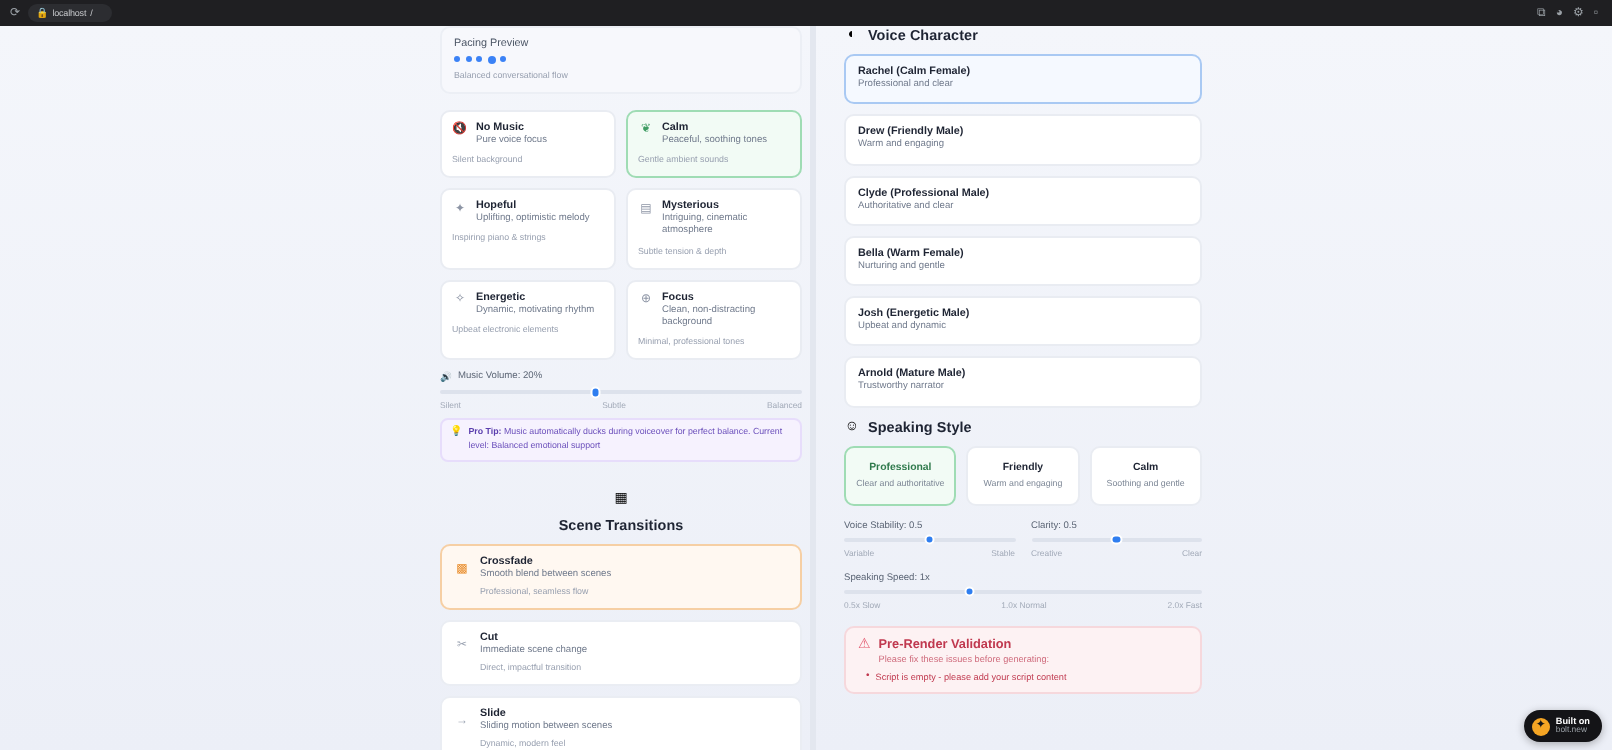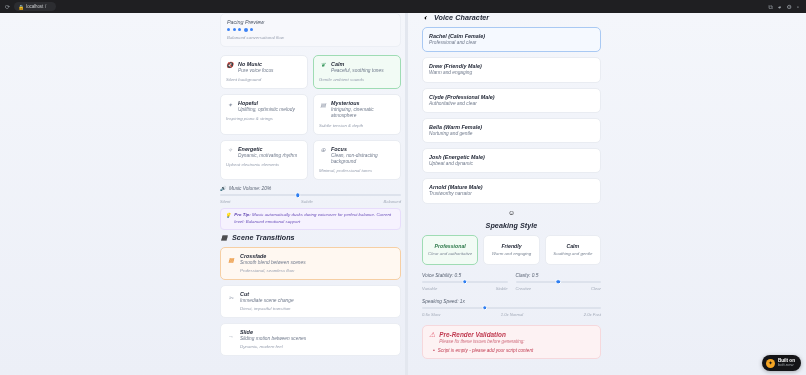--- a/index.html
+++ b/index.html
@@ -52,21 +52,20 @@
     overflow: hidden;
     display: flex;
   }
   .left-blank { width: 213px; flex: 0 0 213px; }
 
   .col {
     flex: 0 0 195px;
     padding: 0 0 0 0;
     overflow: hidden;
     position: relative;
-    font-style: italic;
   }
   .col-inner { padding: 0 7px 0 7px; }
 
   .gutter { flex: 0 0 7px; }
 
   .sec-head {
     display: flex; align-items: center; gap: 4px;
     margin-bottom: 5px;
   }
   .sec-ico { width: 8px; height: 8px; display: inline-flex; align-items: center; justify-content: center; font-size: 7px; line-height: 1; }
@@ -321,21 +320,21 @@
         </div>
 
         <div class="protip">
           <span class="bulb">💡</span>
           <div class="txt">
             <b>Pro Tip:</b>
             <span>Music automatically ducks during voiceover for perfect balance. Current level: Balanced emotional support</span>
           </div>
         </div>
 
-        <div class="sec-head" style="margin-top:3px;">
+        <div class="sec-head" style="margin-top:15px;flex-direction:column;">
           <span class="sec-ico">▦</span>
           <span class="sec-title">Scene Transitions</span>
         </div>
 
         <div class="trow sel">
           <span class="tico">▩</span>
           <div>
             <div class="name">Crossfade</div>
             <div class="sub">Smooth blend between scenes</div>
             <div class="tiny" style="margin-top:2px;">Professional, seamless flow</div>
@@ -392,21 +391,21 @@
         </div>
         <div class="vcard">
           <div class="name">Josh (Energetic Male)</div>
           <div class="sub">Upbeat and dynamic</div>
         </div>
         <div class="vcard">
           <div class="name">Arnold (Mature Male)</div>
           <div class="sub">Trustworthy narrator</div>
         </div>
 
-        <div class="sec-head" style="margin-top:4px;flex-direction:column;">
+        <div class="sec-head" style="margin-top:4px;">
           <span class="sec-ico">☺</span>
           <span class="sec-title">Speaking Style</span>
         </div>
 
         <div class="style3">
           <div class="scard sel">
             <div class="nm">Professional</div>
             <div class="ds">Clear and authoritative</div>
           </div>
           <div class="scard">

